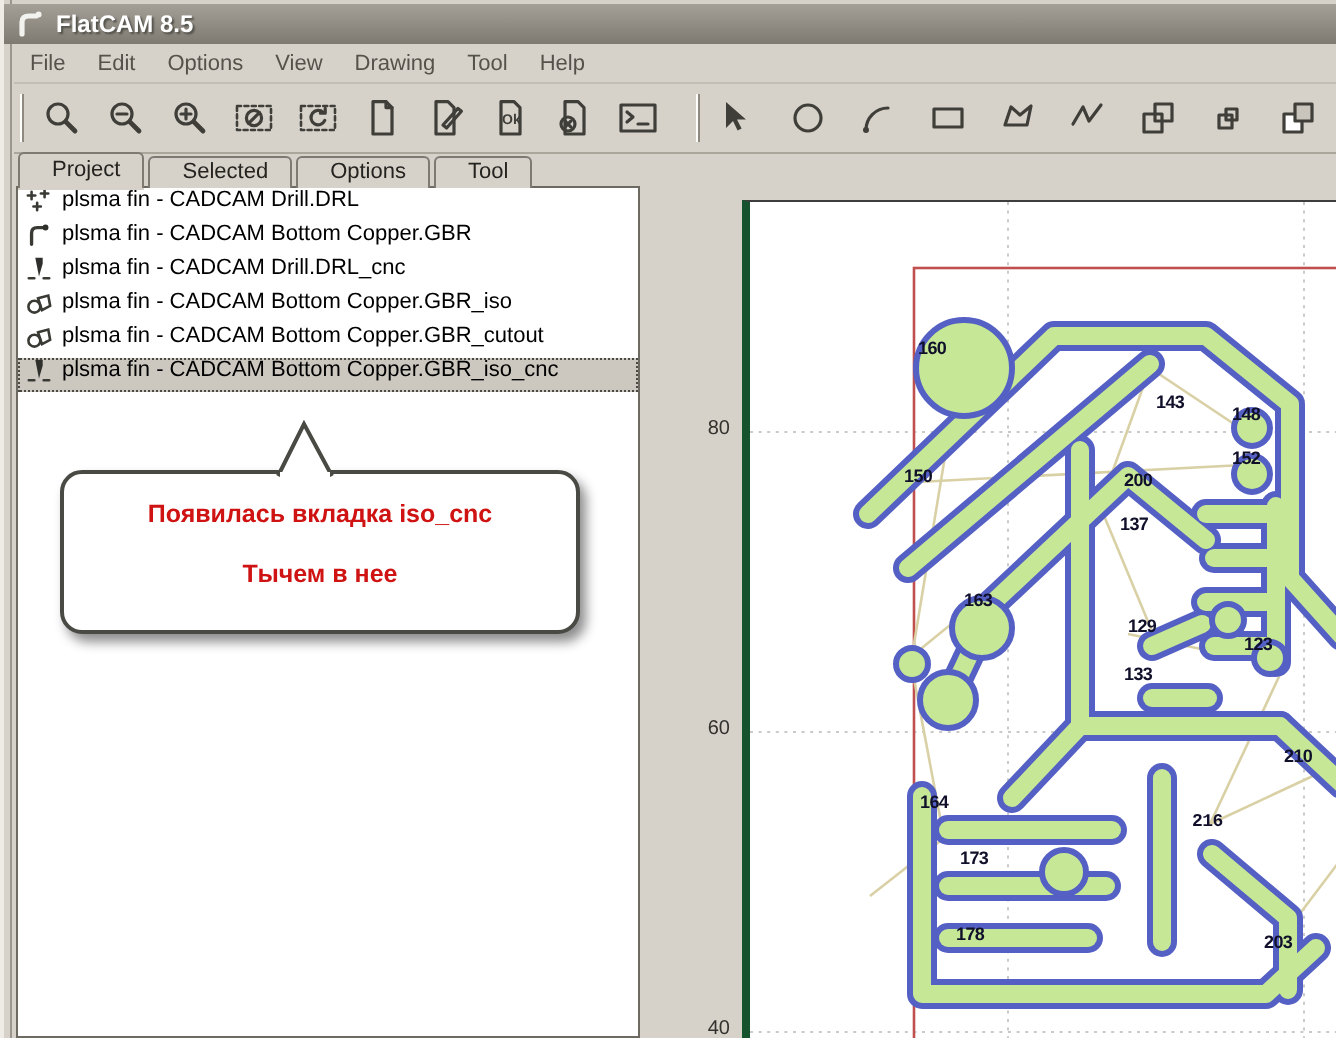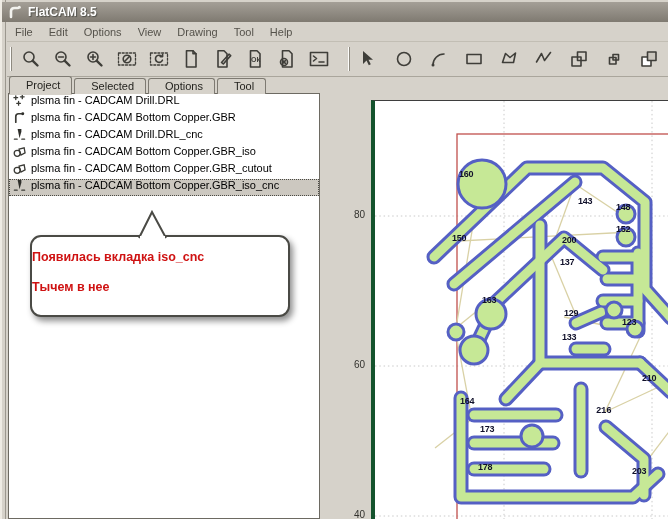--- a/index.html
+++ b/index.html
@@ -41,21 +41,21 @@
   .t-blue path,.t-blue use{stroke:#5560c4;stroke-width:15;fill:none;stroke-linecap:round;stroke-linejoin:round;}
   .t-green path,.t-green use{stroke:#c6e896;stroke-width:9;fill:none;stroke-linecap:round;stroke-linejoin:round;}
   .pad{fill:#c6e896;stroke:#5560c4;stroke-width:3;}
   .gl{stroke:#cacaca;stroke-width:1;stroke-dasharray:1.5 2.8;fill:none;}
   .tan{stroke:#d9d1a5;stroke-width:1.3;fill:none;}
   .board{stroke:#c0504d;stroke-width:1.3;fill:none;}
   .tlabel{position:absolute;font-size:9px;font-weight:bold;color:#10102a;letter-spacing:-0.3px;line-height:9px;}
   
   .balloon{position:absolute;background:#fff;border:2px solid #4a4a45;border-radius:11px;
     box-shadow:3px 4px 6px rgba(0,0,0,0.45);z-index:60;}
-  .balloon .btext{position:absolute;width:100%;color:#cf1212;font-size:12.5px;font-weight:bold;}
+  .balloon .btext{position:absolute;width:100%;text-align:center;color:#cf1212;font-size:12.5px;font-weight:bold;}
   .tail{position:absolute;z-index:61;}
 </style>
 </head>
 <body>
 
 <div id="window">
   <div class="frame-left"></div>
 
   <div class="titlebar">
     <svg width="16" height="16" viewBox="0 0 16 16">

